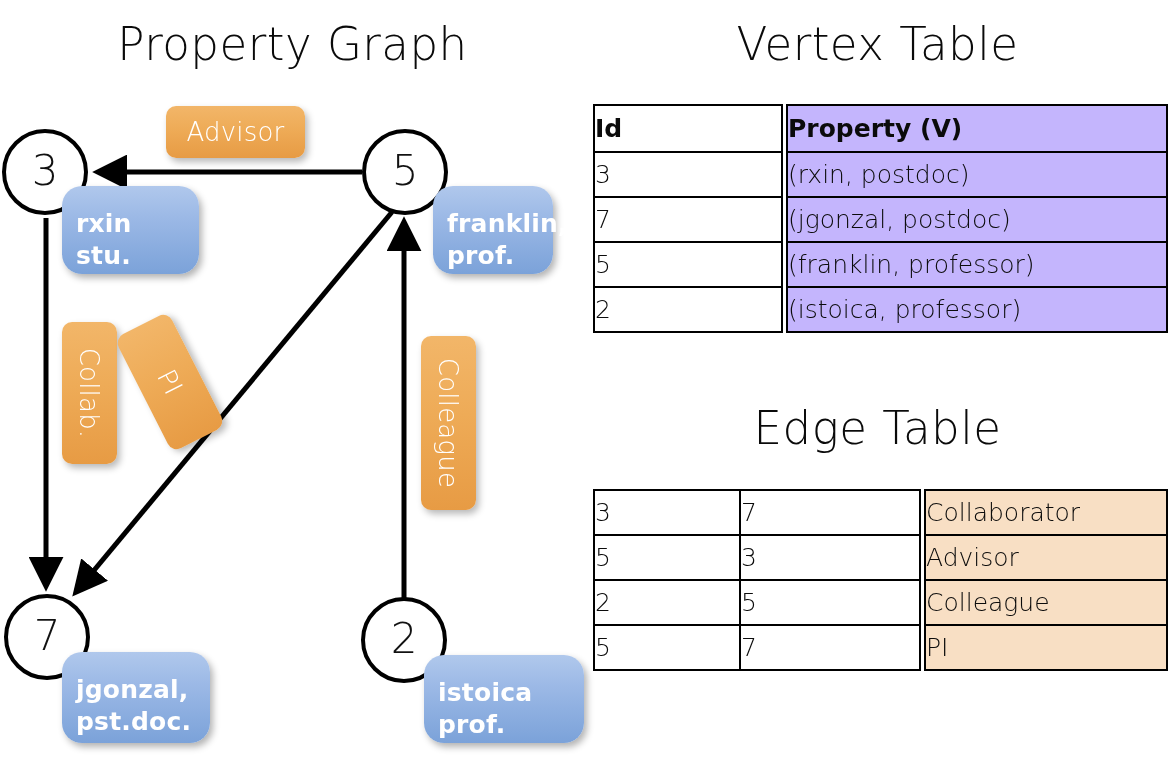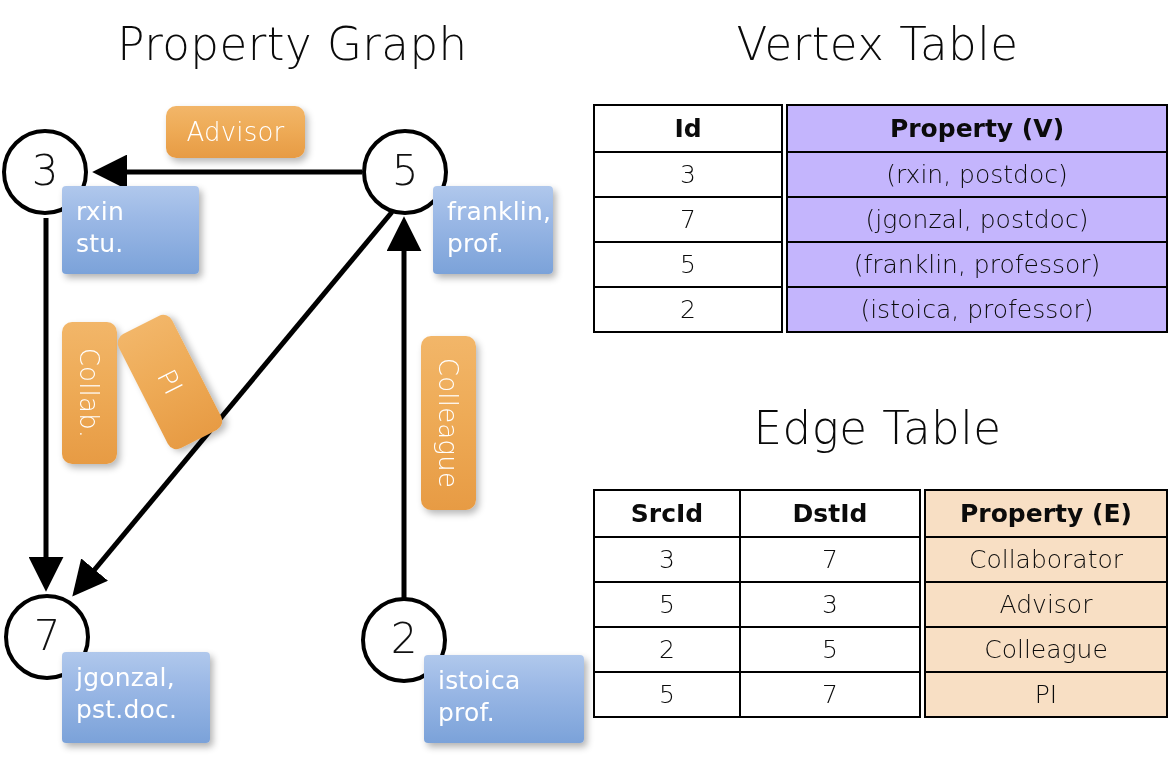--- a/index.html
+++ b/index.html
@@ -61,29 +61,29 @@
     transform: translateY(-1px);
   }
   #node-3 { left:   2px; top: 129px; }
   #node-5 { left: 362px; top: 129px; }
   #node-7 { left:   4px; top: 594px; }
   #node-2 { left: 361px; top: 597px; }
 
   
   .prop-box {
     position: absolute;
-    border-radius: 4px;
+    border-radius: 20px;
     background: linear-gradient(to bottom, #b0c8ec 0%, #9cb9e6 35%, #7ba2d9 100%);
     box-shadow: 3px 4px 7px rgba(0,0,0,0.30);
     color: #ffffff;
     font-family: "DejaVu Sans", sans-serif;
-    font-weight: 400;
+    font-weight: 700;
     font-size: 25px;
     line-height: 1.28;
-    padding: 10px 14px 12px 14px;
+    padding: 22px 14px 12px 14px;
     box-sizing: border-box;
     letter-spacing: 0.2px;
   }
   #prop-rxin      { left:  62px; top: 186px; width: 137px; height:  88px; }
   #prop-franklin  { left: 433px; top: 186px; width: 120px; height:  88px; }
   #prop-jgonzal   { left:  62px; top: 652px; width: 148px; height:  91px; }
   #prop-istoica   { left: 424px; top: 655px; width: 160px; height:  88px; }
 
   
   .edge-label {
@@ -115,21 +115,21 @@
   
   .data-table {
     position: absolute;
     border-collapse: collapse;
     table-layout: fixed;
     font-family: "DejaVu Sans", sans-serif;
     font-weight: 300;
   }
   .data-table td, .data-table th {
     border: 2px solid #000;
-    text-align: center;
+    text-align: left;
     font-weight: 300;
     font-size: 25px;
     color: #0b0b0b;
     padding: 0;
     height: 43px;
     line-height: 43px;
     overflow: hidden;
     white-space: nowrap;
   }
   .data-table .hdr {
@@ -265,26 +265,20 @@
 
 <table class="data-table" id="edge-table">
   <colgroup>
     <col class="col-src">
       <col class="col-dst">
       <col class="gap-col">
       <col class="col-prop">
   </colgroup>
   <tbody>
     <tr>
-      <td class="hdr">SrcId</td>
-      <td class="hdr">DstId</td>
-      <td class="gap-col"></td>
-      <td class="hdr peach-cell">Property (E)</td>
-    </tr>
-    <tr>
       <td>3</td>
       <td>7</td>
       <td class="gap-col"></td>
       <td class="peach-cell">Collaborator</td>
     </tr>
     <tr>
       <td>5</td>
       <td>3</td>
       <td class="gap-col"></td>
       <td class="peach-cell">Advisor</td>

